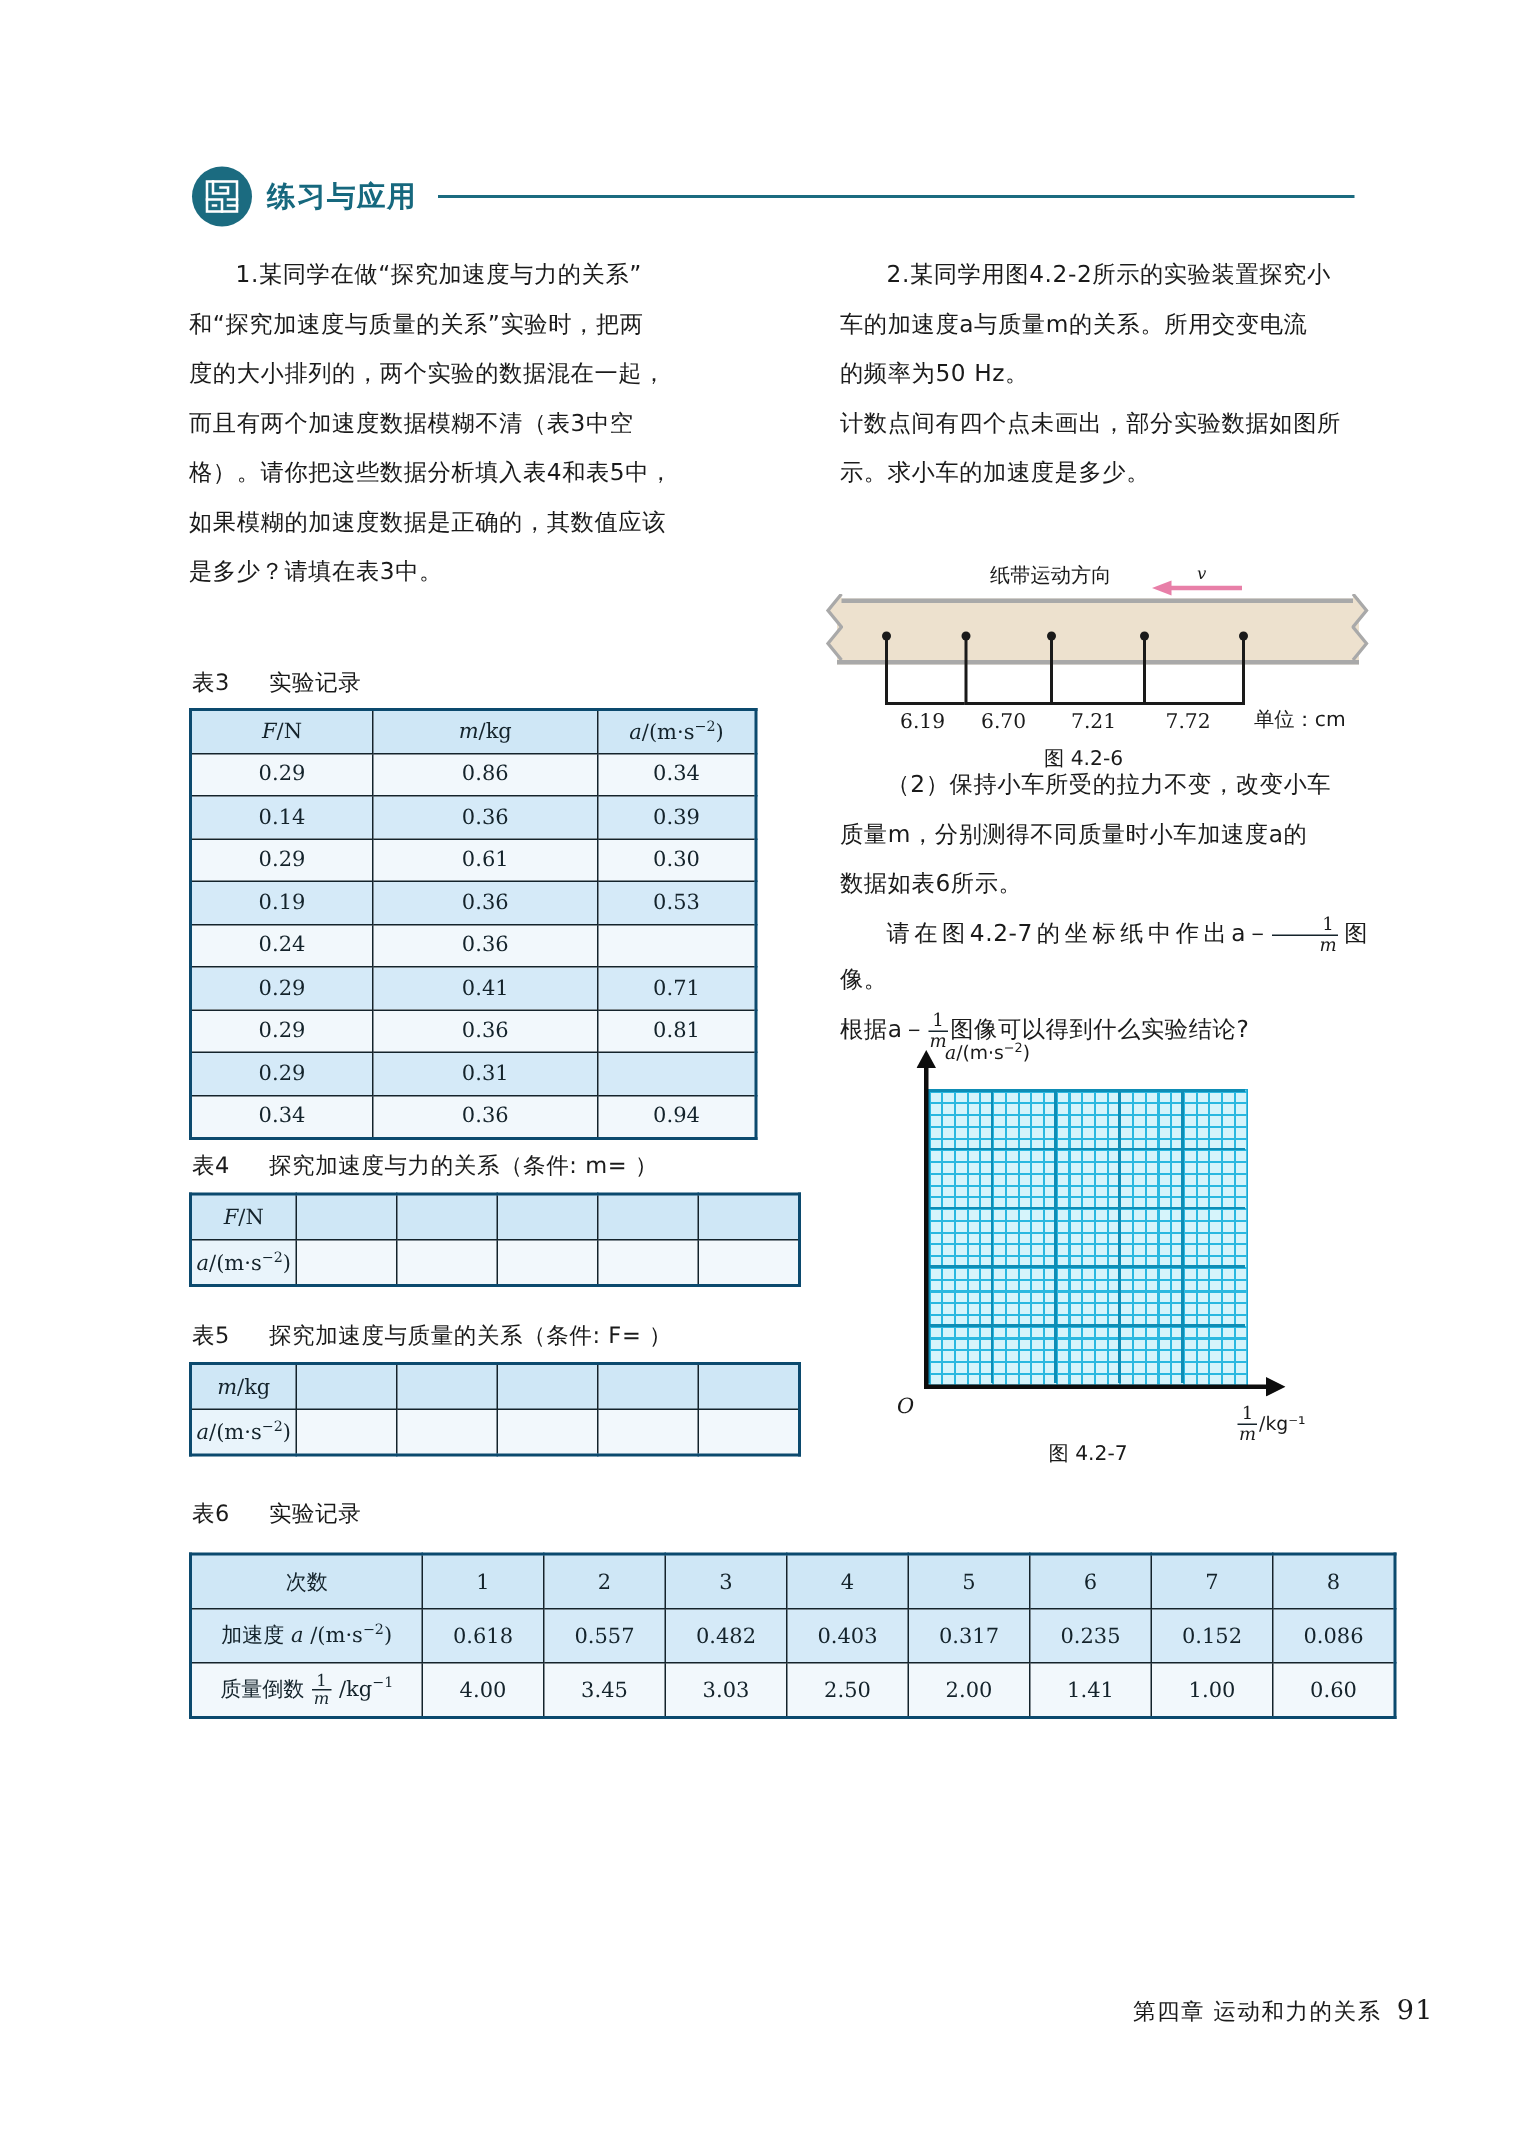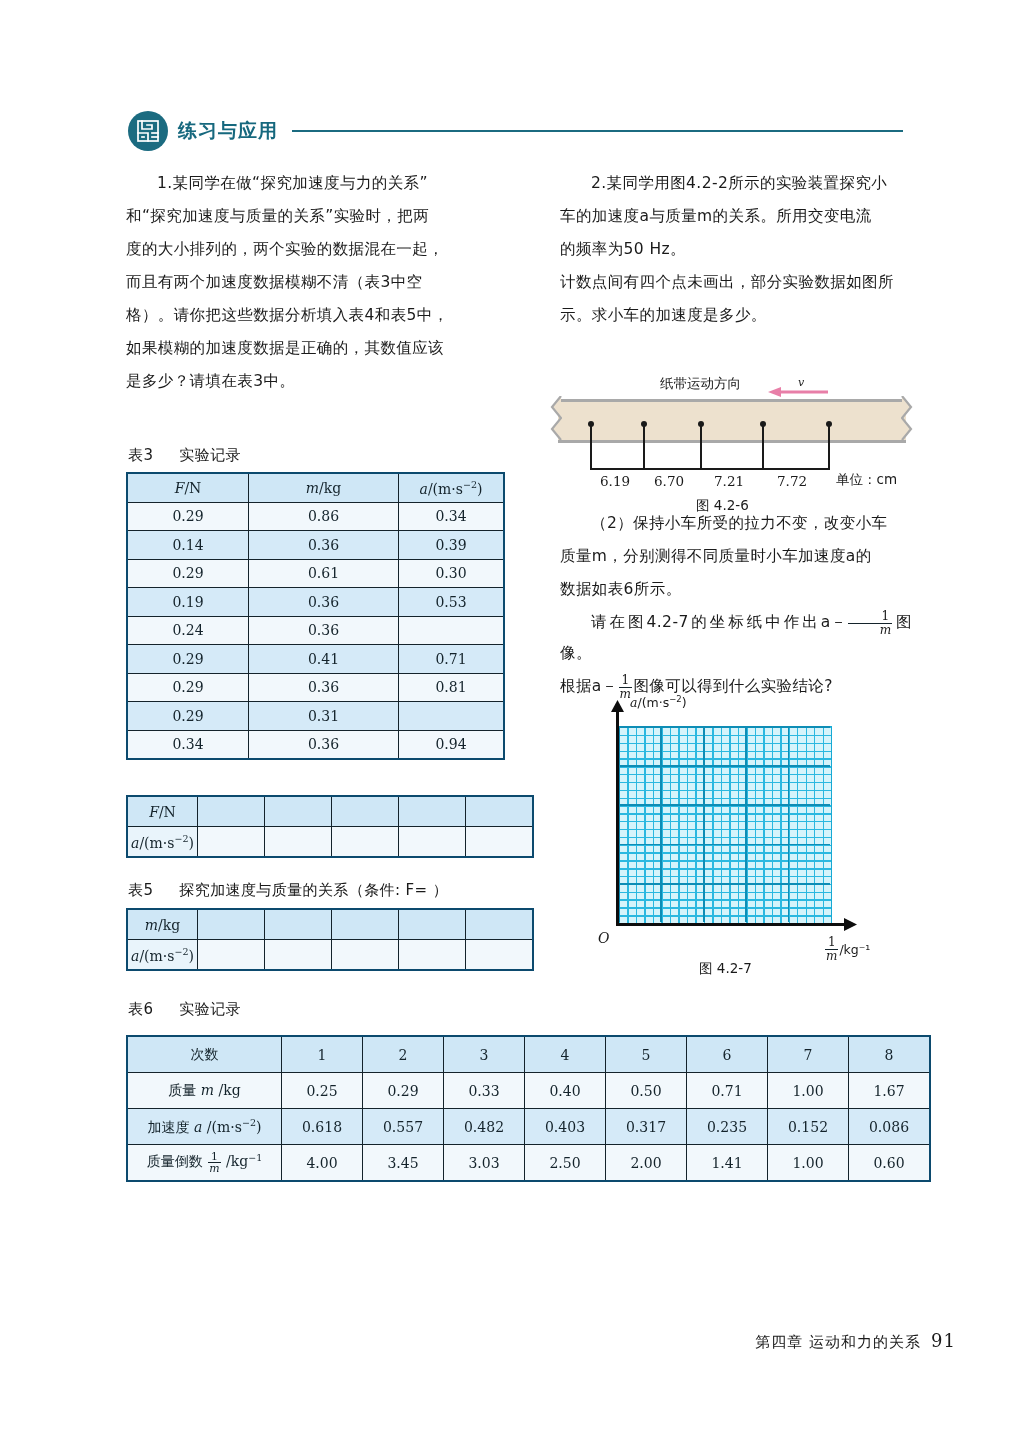--- a/index.html
+++ b/index.html
@@ -221,20 +221,25 @@
           <td class="rowB c3"></td>
         </tr>
         <tr>
           <td class="rowA c1">0.34</td>
           <td class="rowA c2">0.36</td>
           <td class="rowA c3">0.94</td>
         </tr>
       </tbody>
   </table>
 
+  <div style="position:absolute;left:126px;top:768px;">
+    <div class="tcap">
+      <span>表4</span><span class="sp"></span><span>探究加速度与力的关系（条件: m=        ）</span>
+    </div>
+  </div>
   <table class="tbl t45" id="table4">
     <tbody id="t4body">
         <tr>
           <td class="lab hdr"><i>F</i>/N</td>
           <td class="cell hdr">&nbsp;</td>
           <td class="cell hdr">&nbsp;</td>
           <td class="cell hdr">&nbsp;</td>
           <td class="cell hdr">&nbsp;</td>
           <td class="cell hdr">&nbsp;</td>
         </tr>
@@ -376,31 +381,20 @@
           <td class="col hdr">1</td>
           <td class="col hdr">2</td>
           <td class="col hdr">3</td>
           <td class="col hdr">4</td>
           <td class="col hdr">5</td>
           <td class="col hdr">6</td>
           <td class="col hdr">7</td>
           <td class="col hdr">8</td>
         </tr>
         <tr>
-          <td class="lab rowA">质量 <i>m</i> /kg</td>
-          <td class="col rowA">0.25</td>
-          <td class="col rowA">0.29</td>
-          <td class="col rowA">0.33</td>
-          <td class="col rowA">0.40</td>
-          <td class="col rowA">0.50</td>
-          <td class="col rowA">0.71</td>
-          <td class="col rowA">1.00</td>
-          <td class="col rowA">1.67</td>
-        </tr>
-        <tr>
           <td class="lab rowB">加速度 <i>a</i> /(m·s<sup>−2</sup>)</td>
           <td class="col rowB">0.618</td>
           <td class="col rowB">0.557</td>
           <td class="col rowB">0.482</td>
           <td class="col rowB">0.403</td>
           <td class="col rowB">0.317</td>
           <td class="col rowB">0.235</td>
           <td class="col rowB">0.152</td>
           <td class="col rowB">0.086</td>
         </tr>

